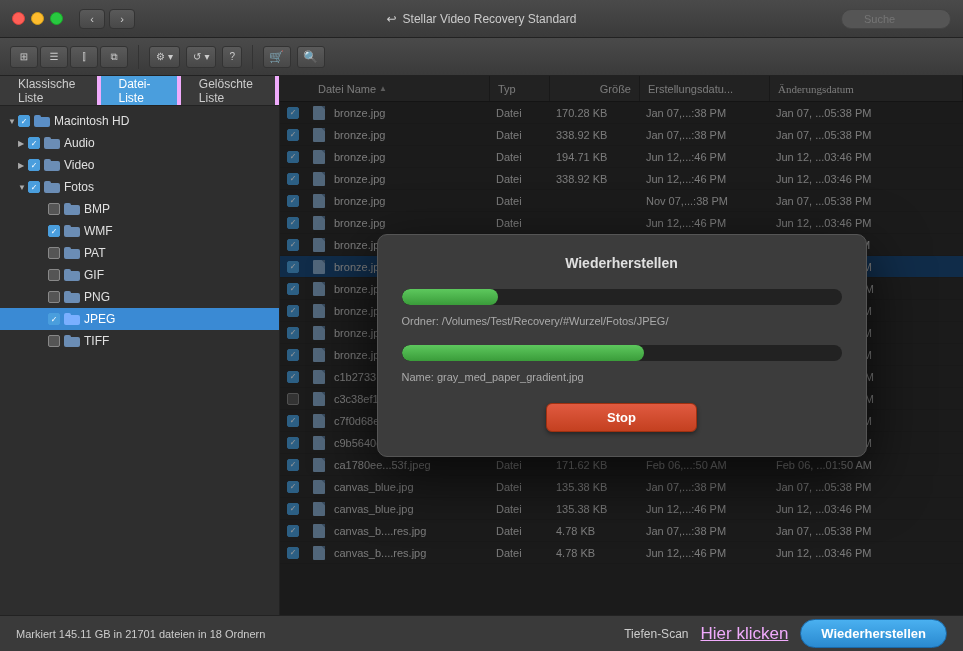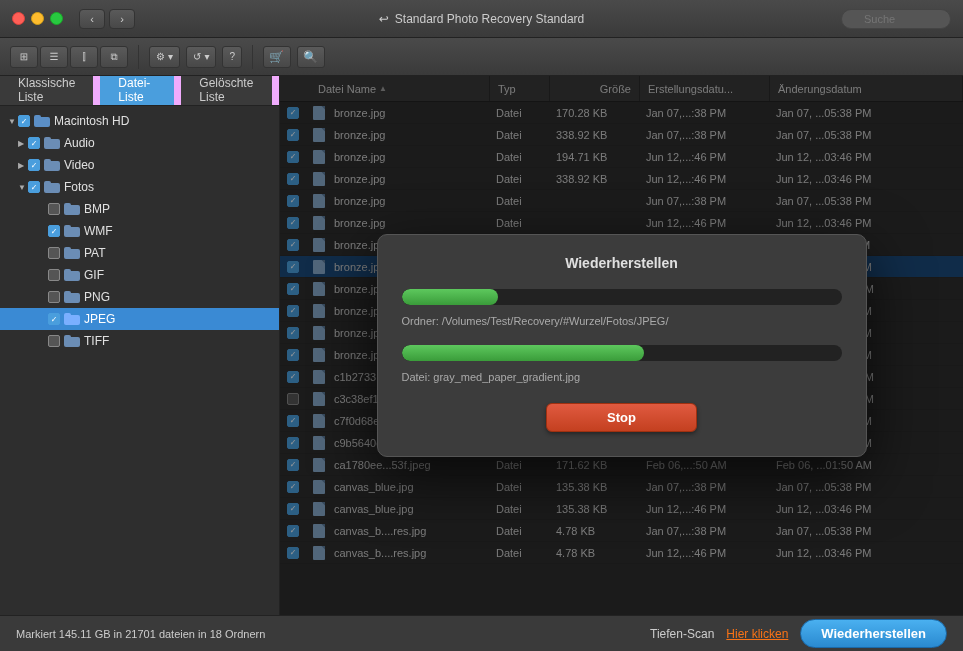--- a/index.html
+++ b/index.html
@@ -109,25 +109,25 @@
     .tabs-row {
       height: 30px;
       background: #3a3a3a;
       border-bottom: 1px solid #222;
       display: flex;
       align-items: stretch;
     }
     .tab {
       padding: 0 18px;
       display: flex;
-      align-items: flex-start;
+      align-items: center;
       cursor: pointer;
       font-size: 12px;
       color: #ccc;
-      border-right: 7px solid #f0abfc;
+      border-right: 4px solid #f0abfc;
     }
     .tab.active {
       background: #4a9edd;
       color: #fff;
     }
 
     
     .sidebar-content {
       padding: 4px 0;
     }
@@ -222,21 +222,21 @@
       display: flex;
       align-items: center;
       gap: 3px;
       border-right: 1px solid #2a2a2a;
       height: 100%;
     }
     .col-name { width: 180px; }
     .col-type { width: 60px; }
     .col-size { width: 90px; justify-content: flex-end; }
     .col-created { width: 130px; }
-    .col-modified { flex: 1; }
+    .col-modified { flex: 1; font-family: Liberation Serif, serif; }
     .sort-arrow { font-size: 8px; color: #999; }
 
     
     .file-rows {
       flex: 1;
       overflow-y: scroll;
       background: #2e2e2e;
     }
     .file-row {
       display: flex;
@@ -369,22 +369,22 @@
     .bottom-right {
       display: flex;
       align-items: center;
       gap: 12px;
     }
     .tiefen-scan {
       font-size: 12px;
       color: #ccc;
     }
     .hier-link {
-      font-size: 12px;
-      color: #f97316;
+      font-size: 17px;
+      color: #f0abfc;
       cursor: pointer;
       text-decoration: underline;
     }
     .restore-btn {
       background: linear-gradient(to bottom, #4ab0f0, #2a8ad0);
       border: 1px solid #1a6aaa;
       border-radius: 16px;
       color: #fff;
       font-size: 13px;
       font-weight: 600;
@@ -448,21 +448,21 @@
     <div class="tl tl-red"></div>
     <div class="tl tl-yellow"></div>
     <div class="tl tl-green"></div>
   </div>
   <div class="titlebar-nav">
     <div class="nav-btn">‹</div>
     <div class="nav-btn">›</div>
   </div>
   <div class="titlebar-center">
     <span>↩</span>
-    <span>Standard Photo Recovery Standard</span>
+    <span>Stellar Video Recovery Standard</span>
   </div>
   <div class="toolbar-right">
     <div class="search-wrap">
       <span class="search-icon-inline">🔍</span>
       <input class="search-box" type="text" placeholder="Suche" style="">
     </div>
   </div>
 </div>
 
 <div class="toolbar-row">
@@ -703,21 +703,21 @@
         <div class="file-row">
           <div class="file-cb">
             <div class="cb checked">✓</div>
           </div>
           <div class="file-icon">
             <div class="file-icon-shape"></div>
           </div>
           <div class="file-cell fc-name">bronze.jpg</div>
           <div class="file-cell fc-type">Datei</div>
           <div class="file-cell fc-size"></div>
-          <div class="file-cell fc-created">Jun 07,...:38 PM</div>
+          <div class="file-cell fc-created">Nov 07,...:38 PM</div>
           <div class="file-cell fc-modified">Jan 07, ...05:38 PM</div>
         </div>
         <div class="file-row">
           <div class="file-cb">
             <div class="cb checked">✓</div>
           </div>
           <div class="file-icon">
             <div class="file-icon-shape"></div>
           </div>
           <div class="file-cell fc-name">bronze.jpg</div>
@@ -926,21 +926,21 @@
     <div class="dialog-overlay">
       <div class="dialog">
         <div class="dialog-title">Wiederherstellen</div>
         <div class="progress-bar-bg">
           <div class="progress-bar-fill" style="width: 22%"></div>
         </div>
         <div class="dialog-path">Ordner: /Volumes/Test/Recovery/#Wurzel/Fotos/JPEG/</div>
         <div class="progress-bar-bg2">
           <div class="progress-bar-fill2" style="width: 55%"></div>
         </div>
-        <div class="dialog-file">Datei: gray_med_paper_gradient.jpg</div>
+        <div class="dialog-file">Name: gray_med_paper_gradient.jpg</div>
         <button class="stop-btn">Stop</button>
       </div>
     </div>
 
   </div>
 </div>
 
 <div class="bottom-bar">
   <div class="bottom-status">Markiert 145.11 GB in 21701 dateien in 18 Ordnern</div>
   <div class="bottom-right">

